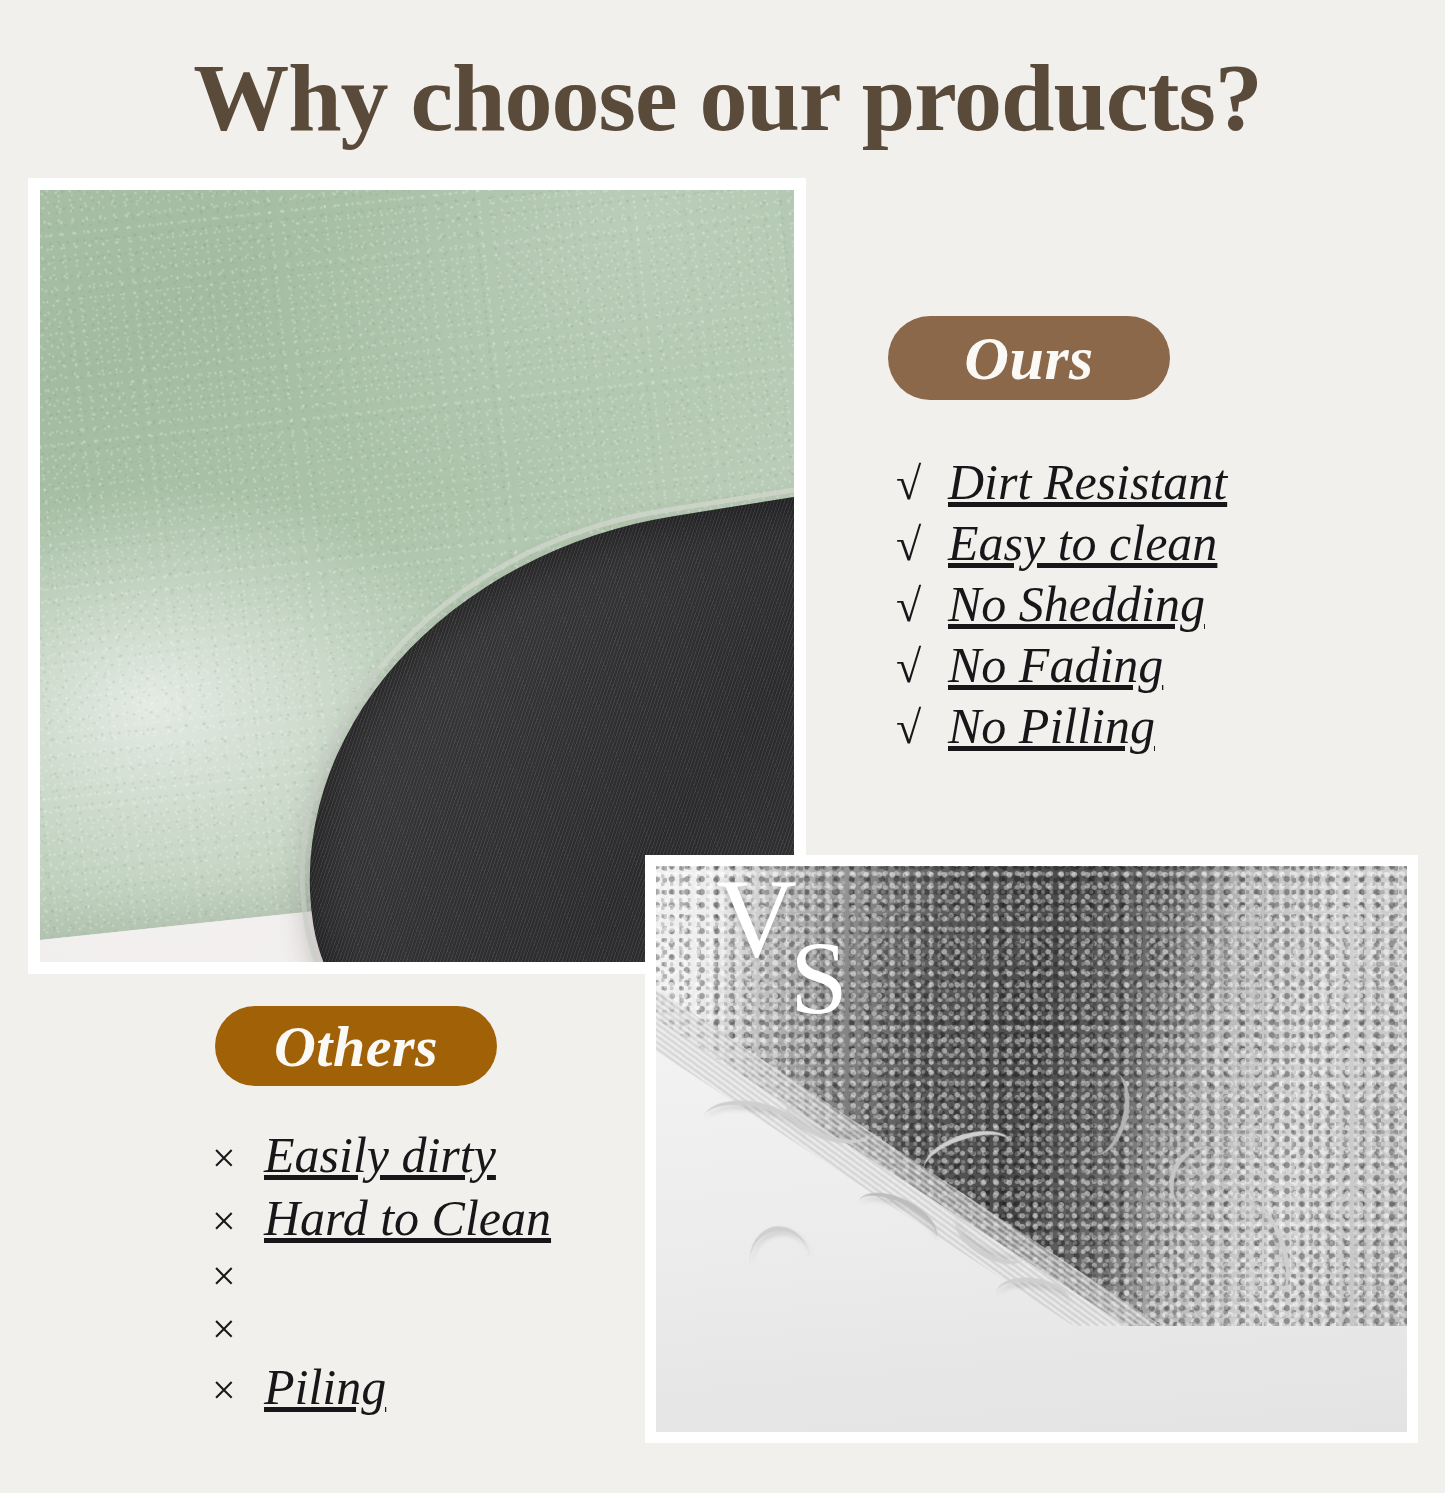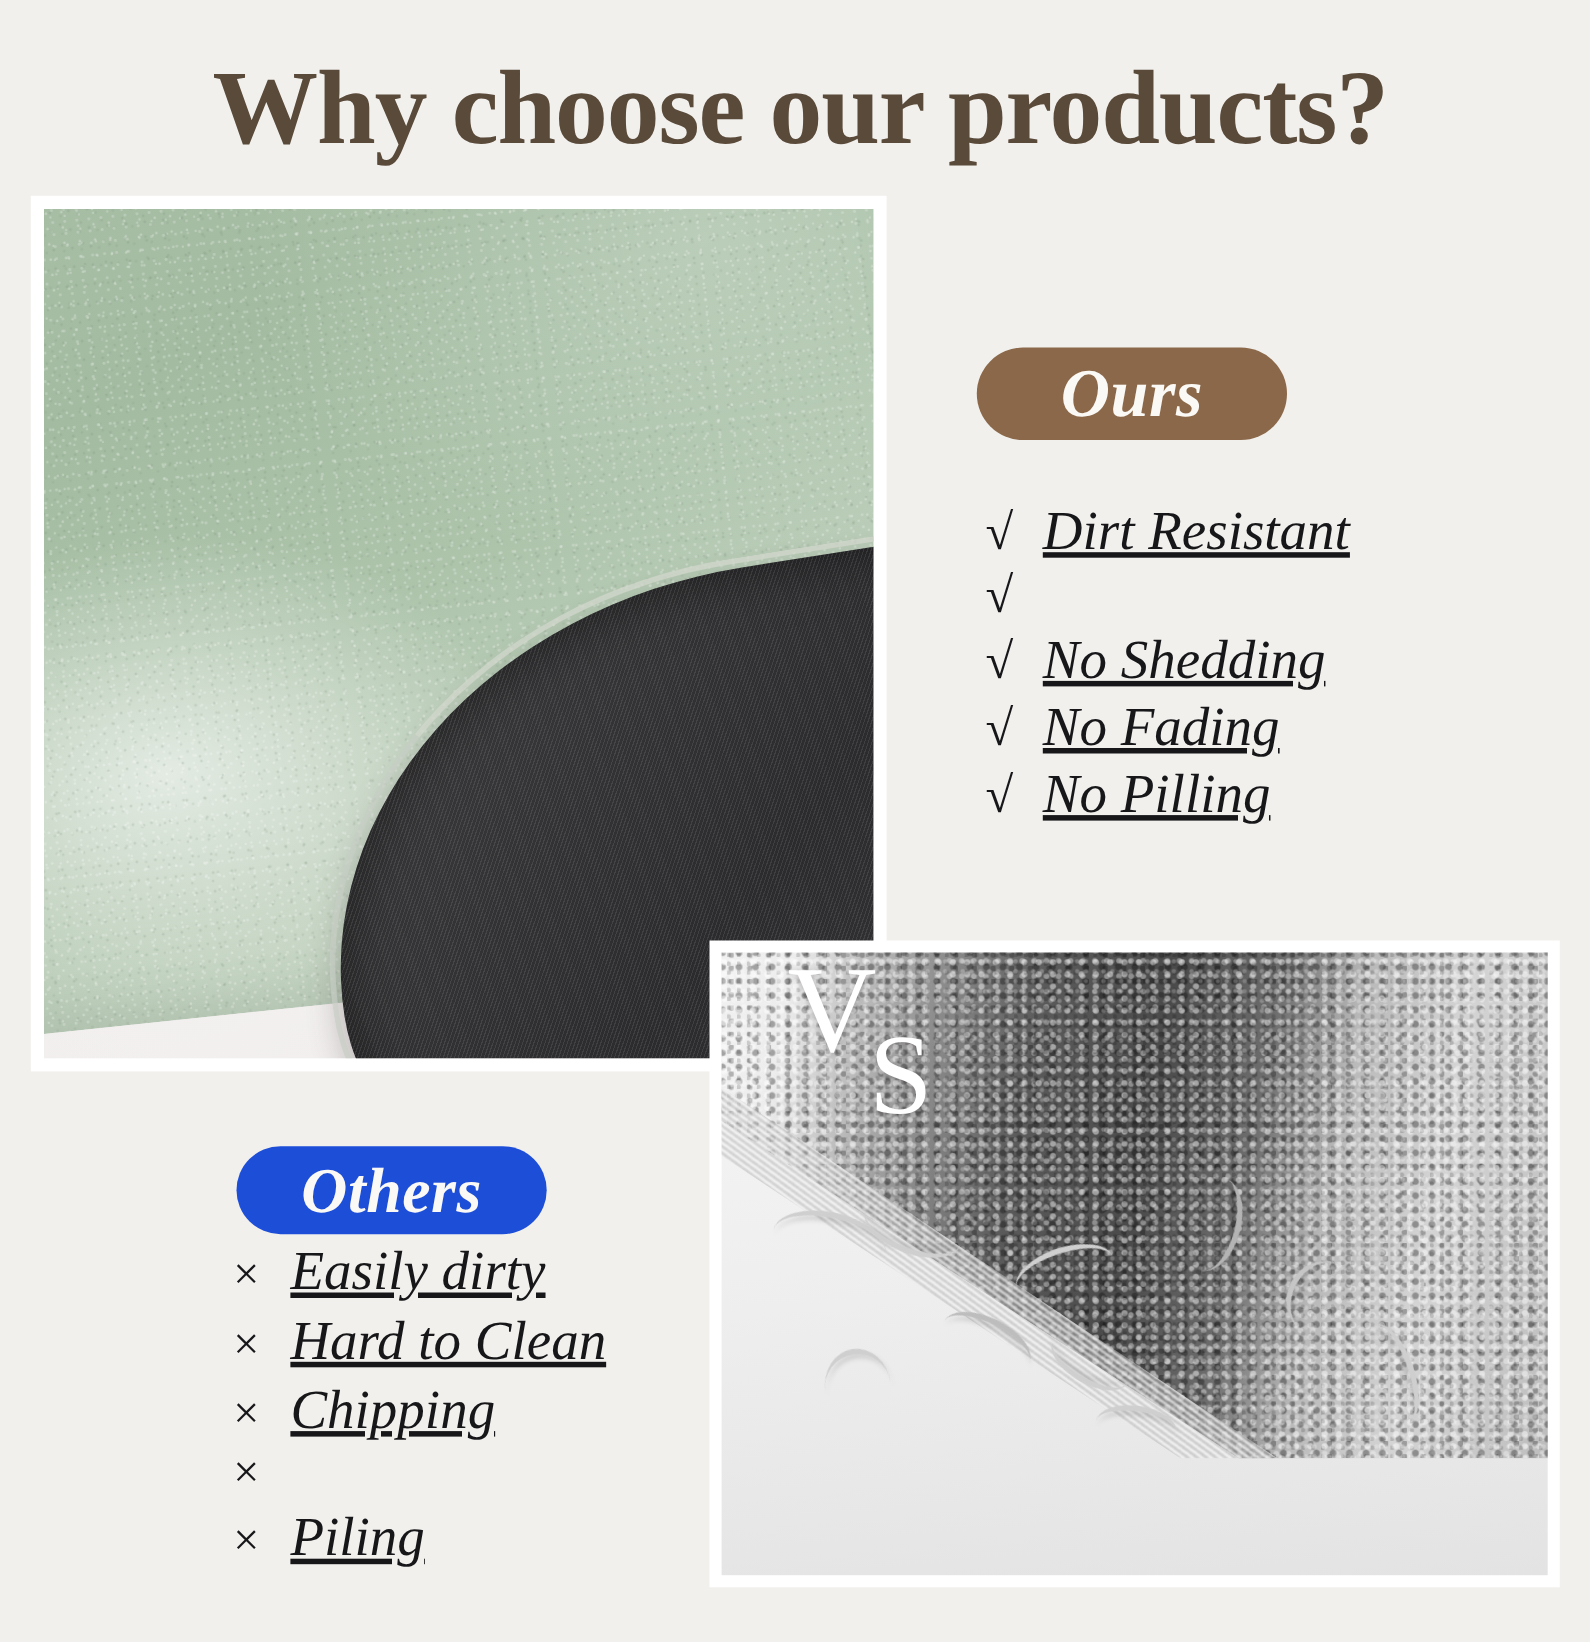--- a/index.html
+++ b/index.html
@@ -272,24 +272,23 @@
     font-size: 62px;
     letter-spacing: 0.5px;
     text-align: center;
   }
   #badge-others {
     left: 215px;
     top: 1006px;
     width: 282px;
     height: 80px;
     border-radius: 40px;
-    background: #1d4ed8;
+    background: #a16207;
     font-size: 58px;
     letter-spacing: 0.5px;
-    margin-top: 36px;
   }
 
   
   .feature-list {
     position: absolute;
     list-style: none;
     font-family: "Liberation Serif", "DejaVu Serif", serif;
     font-style: italic;
     color: #17171a;
   }
@@ -361,20 +360,21 @@
   <span>Ours</span>
 </div>
 
 <ul id="list-ours" class="feature-list">
   <li class="feature-item">
     <span class="mark">√</span>
     <span class="feature-text">Dirt Resistant</span>
   </li>
   <li class="feature-item">
     <span class="mark">√</span>
+    <span class="feature-text">Easy to clean</span>
   </li>
   <li class="feature-item">
     <span class="mark">√</span>
     <span class="feature-text">No Shedding</span>
   </li>
   <li class="feature-item">
     <span class="mark">√</span>
     <span class="feature-text">No Fading</span>
   </li>
   <li class="feature-item">
@@ -391,21 +391,20 @@
   <li class="feature-item">
     <span class="mark">×</span>
     <span class="feature-text">Easily dirty</span>
   </li>
   <li class="feature-item">
     <span class="mark">×</span>
     <span class="feature-text">Hard to Clean</span>
   </li>
   <li class="feature-item">
     <span class="mark">×</span>
-    <span class="feature-text">Chipping</span>
   </li>
   <li class="feature-item">
     <span class="mark">×</span>
   </li>
   <li class="feature-item">
     <span class="mark">×</span>
     <span class="feature-text">Piling</span>
   </li>
 </ul>
 

